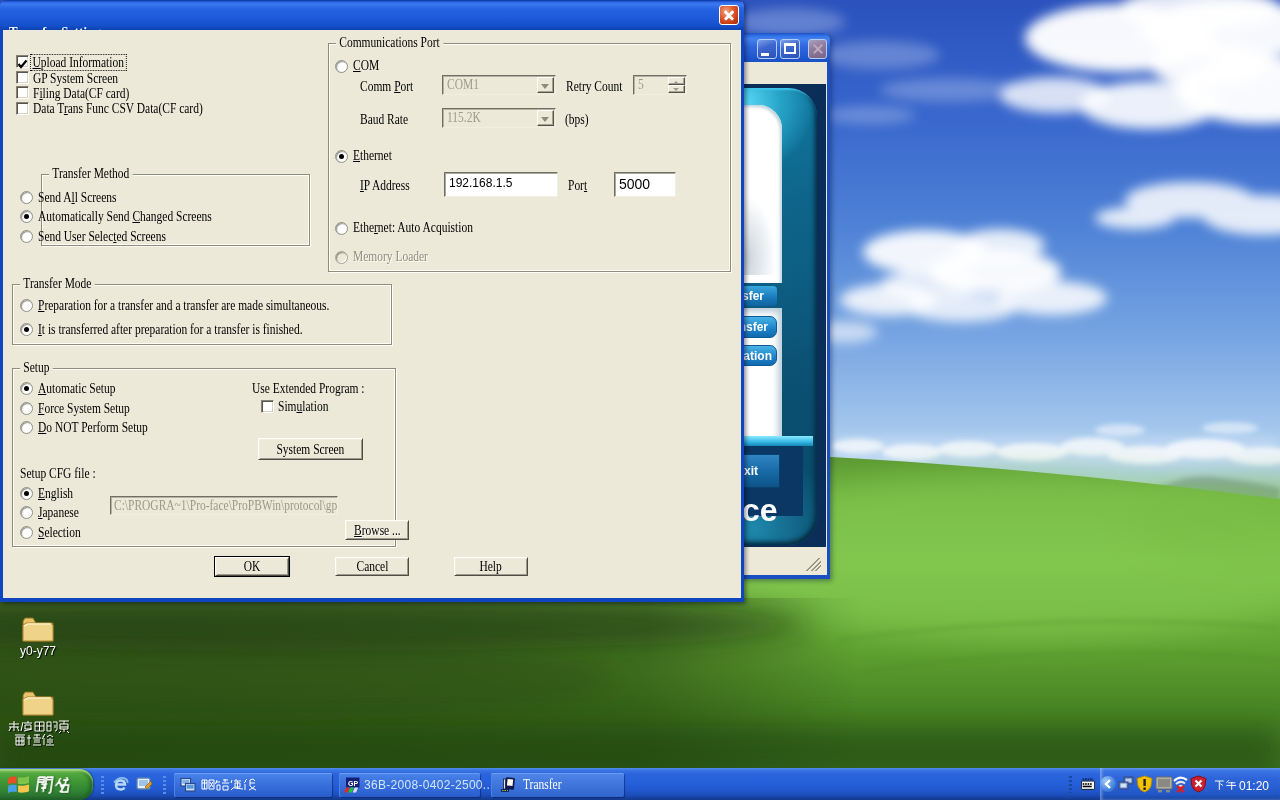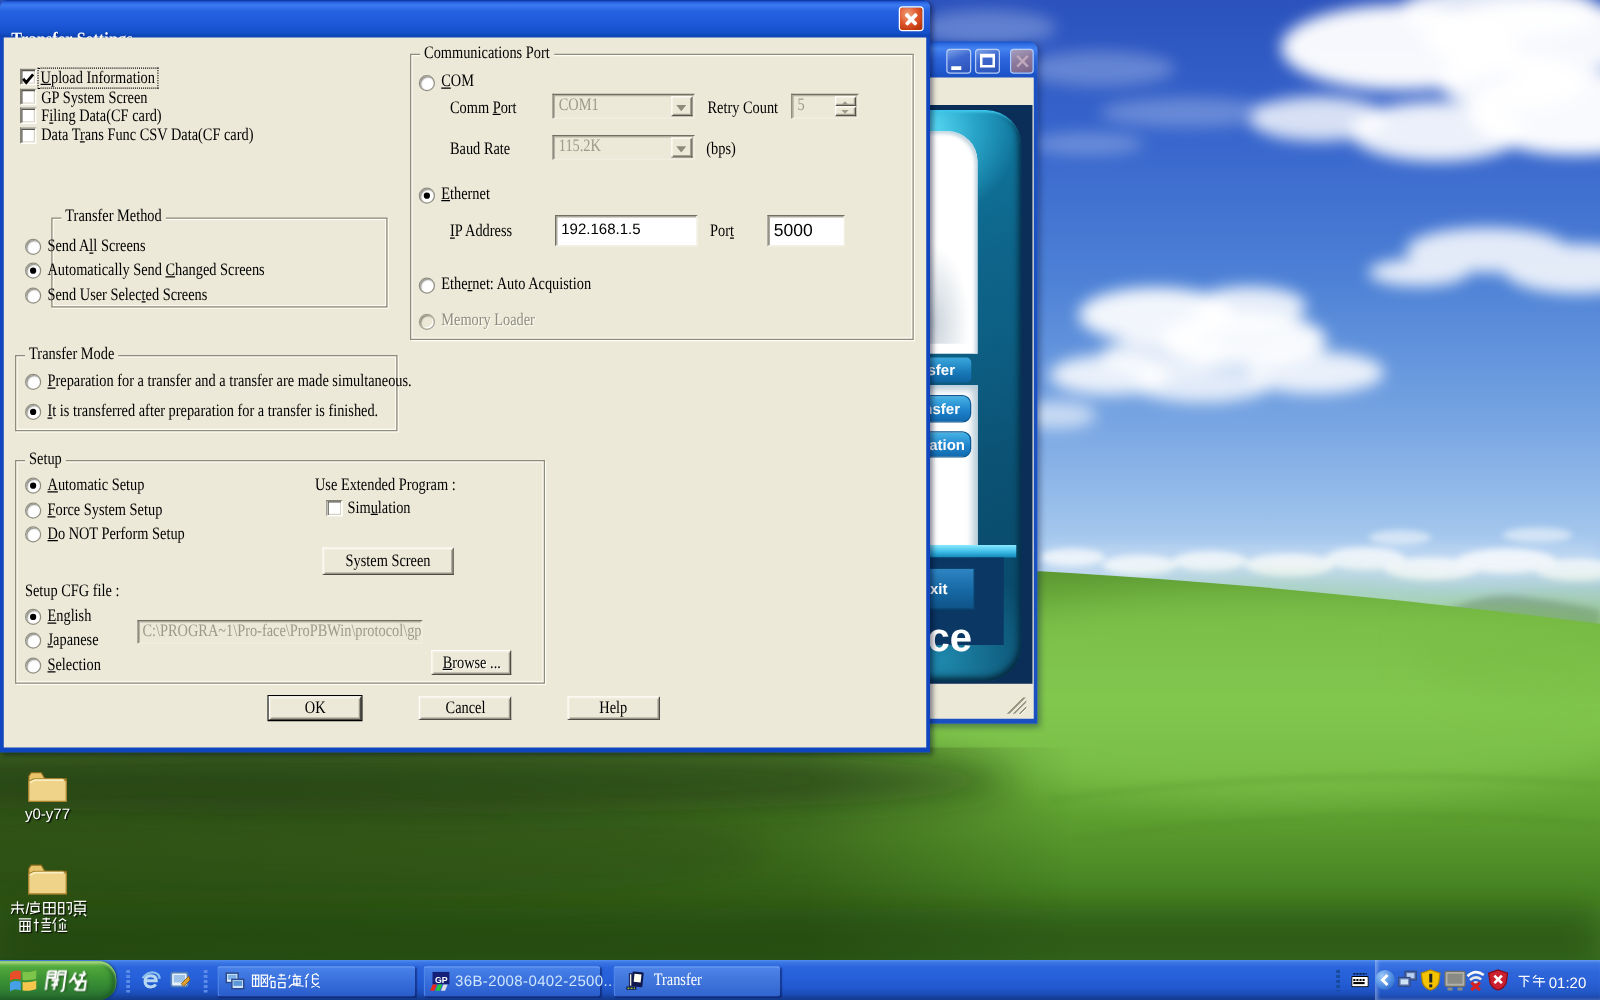--- a/index.html
+++ b/index.html
@@ -203,29 +203,29 @@
  <div class="gb" style="left:12px;top:174px;width:269px;height:72px;margin-left:29px;">
         <div class="gbl">Transfer Method</div>
       </div>
  <div class="rad" style="left:20px;top:191px;"></div>
  <div class="lab" style="left:38px;top:190px;">Send A<u>l</u>l Screens</div>
  <div class="rad on" style="left:20px;top:210px;"></div>
  <div class="lab" style="left:38px;top:209px;">Automatically Send <u>C</u>hanged Screens</div>
  <div class="rad" style="left:20px;top:230px;"></div>
  <div class="lab" style="left:38px;top:229px;">Send User Selec<u>t</u>ed Screens</div>
 
- <div class="gb" style="left:12px;top:284px;width:306px;height:61px;">
+ <div class="gb" style="left:12px;top:284px;width:380px;height:61px;">
         <div class="gbl">Transfer Mode</div>
       </div>
  <div class="rad" style="left:20px;top:299px;"></div>
  <div class="lab" style="left:38px;top:298px;"><u>P</u>reparation for a transfer and a transfer are made simultaneous.</div>
  <div class="rad on" style="left:20px;top:323px;"></div>
  <div class="lab" style="left:38px;top:322px;"><u>I</u>t is transferred after preparation for a transfer is finished.</div>
 
- <div class="gb" style="left:12px;top:368px;width:424px;height:179px;">
+ <div class="gb" style="left:12px;top:368px;width:384px;height:179px;">
         <div class="gbl">Setup</div>
       </div>
  <div class="rad on" style="left:20px;top:382px;"></div>
  <div class="lab" style="left:38px;top:381px;"><u>A</u>utomatic Setup</div>
  <div class="rad" style="left:20px;top:402px;"></div>
  <div class="lab" style="left:38px;top:401px;"><u>F</u>orce System Setup</div>
  <div class="rad" style="left:20px;top:421px;"></div>
  <div class="lab" style="left:38px;top:420px;"><u>D</u>o NOT Perform Setup</div>
  <div class="lab" style="left:252px;top:381px;">Use Extended Program :</div>
  <div class="cb" style="left:261px;top:400px;"></div>

